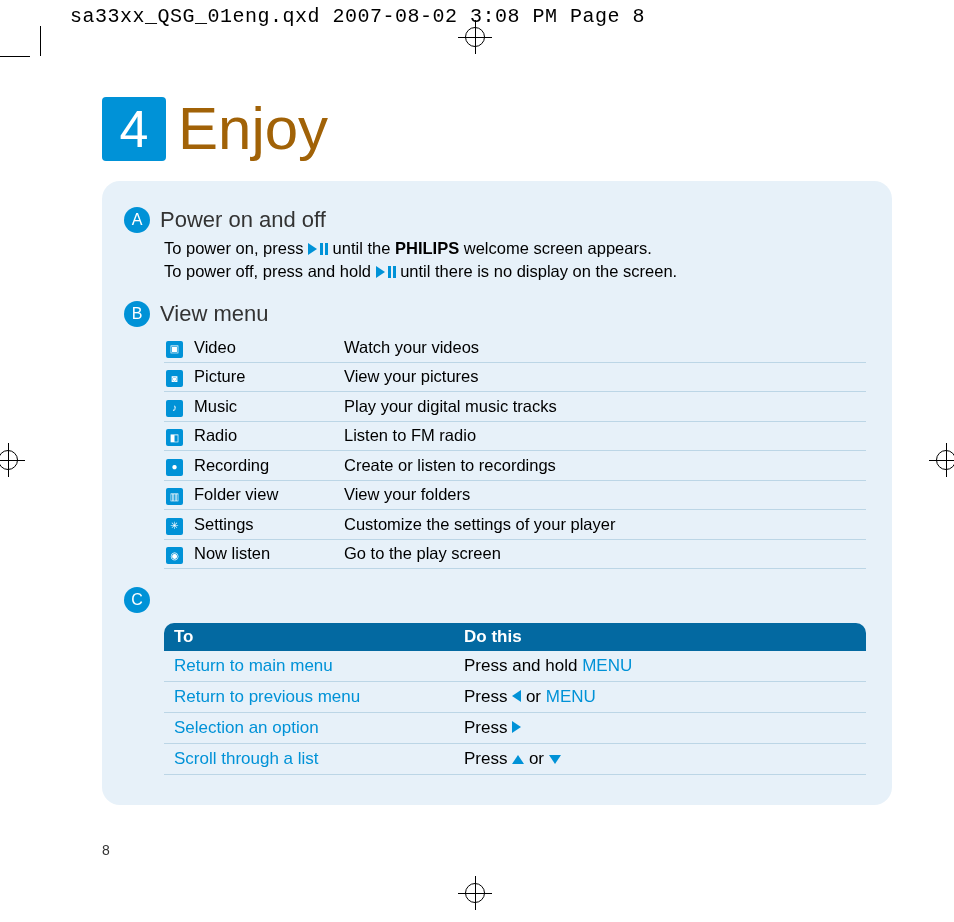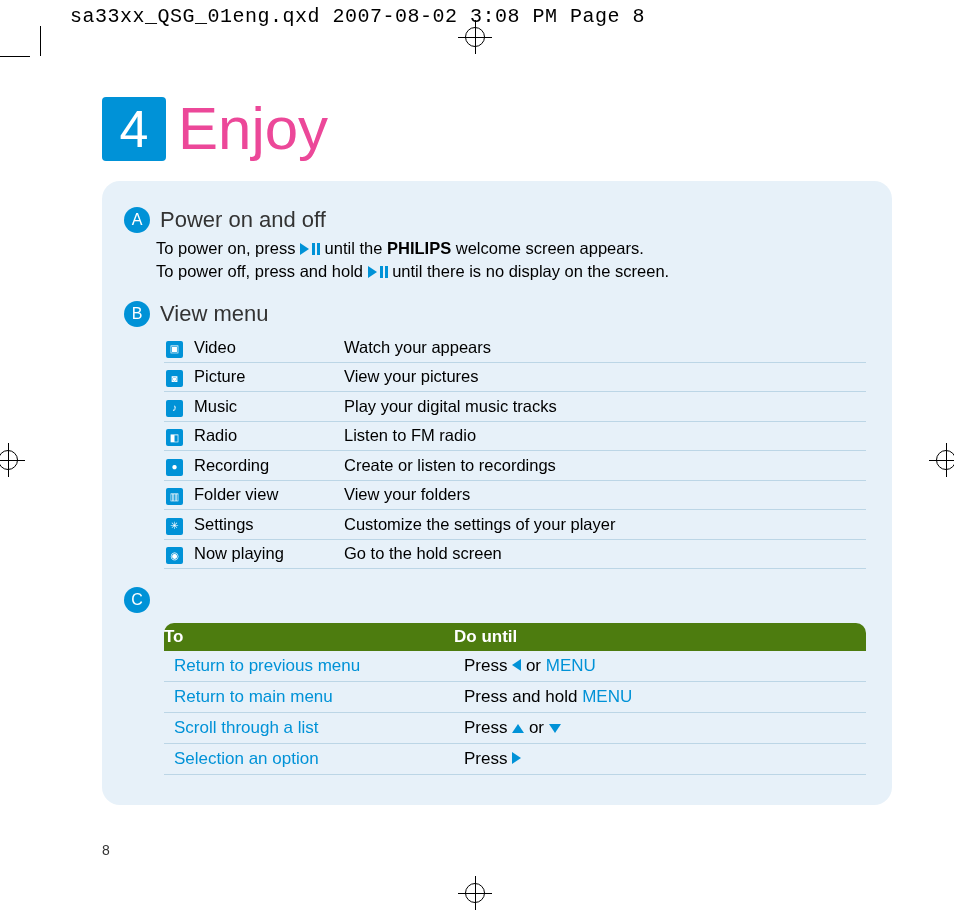--- a/index.html
+++ b/index.html
@@ -56,21 +56,21 @@
     color: #fff;
     display: flex;
     align-items: center;
     justify-content: center;
     font-size: 52px;
     font-weight: 400;
     border-radius: 4px;
   }
   .chapter-title {
     font-size: 60px;
-    color: #ec4899;
+    color: #a16207;
     font-weight: 300;
   }
   .panel {
     margin: 18px 20px 0 60px;
     background: #e7f1f9;
     border-radius: 18px;
     padding: 16px 26px 30px 26px;
   }
   .section {
     margin-top: 10px;
@@ -93,21 +93,21 @@
     display: flex;
     align-items: center;
     justify-content: center;
     flex: 0 0 26px;
   }
   .sec-title {
     font-size: 22px;
     color: #333;
   }
   .sec-body {
-    margin-left: 28px;
+    margin-left: 36px;
     font-size: 16.5px;
     color: #000;
     line-height: 1.4;
     margin-top: 4px;
   }
   .play-icon-inline {
     display: inline-flex;
     align-items: center;
     vertical-align: -1px;
     color: #0092d7;
@@ -147,26 +147,26 @@
     font-size:10px;
     line-height:1;
   }
   .nav-table {
     margin-left: 36px;
     margin-top: 10px;
     width: calc(100% - 36px);
     border-collapse: collapse;
   }
   .nav-table thead th {
-    background: #4d7c0f;
+    background: #0369a1;
     color: #fff;
     font-weight: 600;
     font-size: 17px;
     text-align: left;
-    padding: 4px 0;
+    padding: 4px 10px;
   }
   .nav-table thead th:first-child { border-radius: 10px 0 0 0; width: 290px; }
   .nav-table thead th:last-child  { border-radius: 0 10px 0 0; }
   .nav-table tbody tr { border-bottom: 1px solid #bcd6e6; }
   .nav-table td {
     padding: 5px 10px;
     font-size: 17px;
   }
   .nav-table td.to { color: #0092d7; }
   .nav-table td.do { color: #000; }
@@ -238,21 +238,21 @@
     <div class="section">
       <div class="sec-head">
         <div class="bullet-letter">B</div>
         <div class="sec-title">View menu</div>
       </div>
       <table class="menu-table">
         <tbody>
           <tr>
               <td class="ic"><span class="mini-icon">▣</span></td>
               <td class="nm">Video</td>
-              <td>Watch your appears</td>
+              <td>Watch your videos</td>
             </tr>
           <tr>
               <td class="ic"><span class="mini-icon">◙</span></td>
               <td class="nm">Picture</td>
               <td>View your pictures</td>
             </tr>
           <tr>
               <td class="ic"><span class="mini-icon">♪</span></td>
               <td class="nm">Music</td>
               <td>Play your digital music tracks</td>
@@ -272,63 +272,63 @@
               <td class="nm">Folder view</td>
               <td>View your folders</td>
             </tr>
           <tr>
               <td class="ic"><span class="mini-icon">✳</span></td>
               <td class="nm">Settings</td>
               <td>Customize the settings of your player</td>
             </tr>
           <tr>
               <td class="ic"><span class="mini-icon">◉</span></td>
-              <td class="nm">Now playing</td>
-              <td>Go to the hold screen</td>
+              <td class="nm">Now listen</td>
+              <td>Go to the play screen</td>
             </tr>
         </tbody>
       </table>
     </div>
 
     <div class="section">
       <div class="sec-head">
         <div class="bullet-letter">C</div>
       </div>
       <table class="nav-table">
         <thead>
           <tr>
             <th>To</th>
-            <th>Do until</th>
+            <th>Do this</th>
           </tr>
         </thead>
         <tbody>
+          <tr>
+            <td class="to">Return to main menu</td>
+            <td class="do">
+              <span>Press and hold </span><span class="accent">MENU</span>
+            </td>
+          </tr>
           <tr>
             <td class="to">Return to previous menu</td>
             <td class="do">
               <span>Press </span><span class="accent"><span class="tri left"></span></span><span> or </span><span class="accent">MENU</span>
             </td>
           </tr>
           <tr>
-            <td class="to">Return to main menu</td>
+            <td class="to">Selection an option</td>
             <td class="do">
-              <span>Press and hold </span><span class="accent">MENU</span>
+              <span>Press </span><span class="accent"><span class="tri right"></span></span>
             </td>
           </tr>
           <tr>
             <td class="to">Scroll through a list</td>
             <td class="do">
               <span>Press </span><span class="accent"><span class="tri up"></span></span><span> or </span><span class="accent"><span class="tri down"></span></span>
             </td>
           </tr>
-          <tr>
-            <td class="to">Selection an option</td>
-            <td class="do">
-              <span>Press </span><span class="accent"><span class="tri right"></span></span>
-            </td>
-          </tr>
         </tbody>
       </table>
     </div>
 
   </div>
 
   <div class="page-num">8</div>
 </div>
 
 </body></html>

